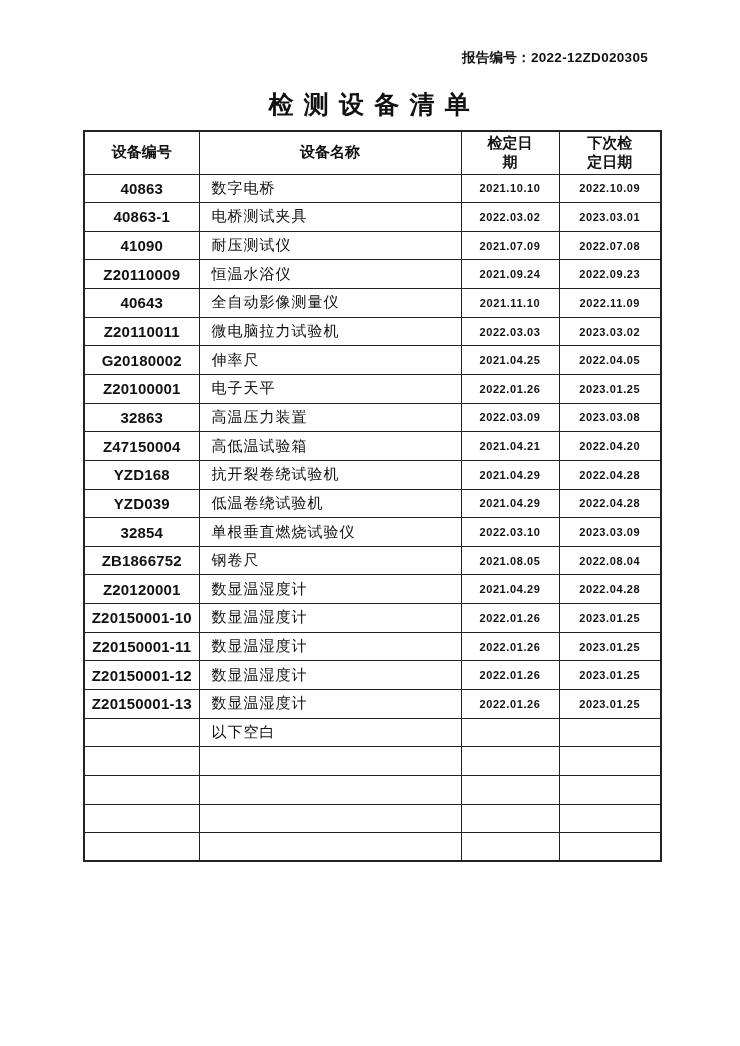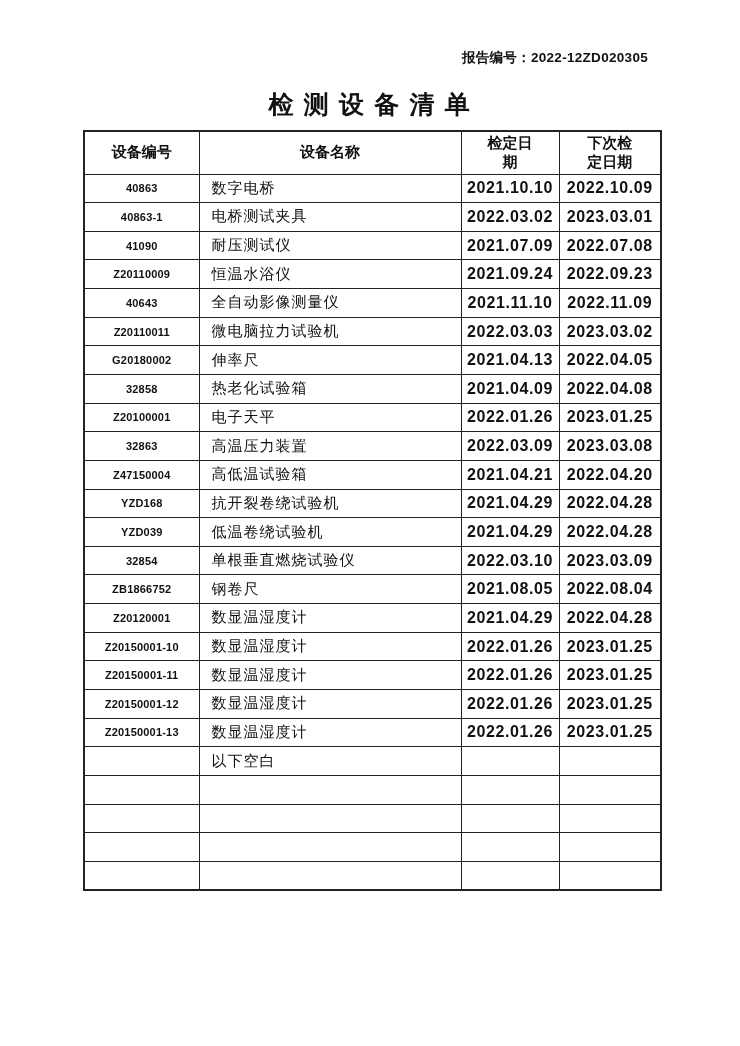--- a/index.html
+++ b/index.html
@@ -61,34 +61,34 @@
     font-family: "Liberation Serif", serif;
     font-weight: 600;
     font-size: 15px;
     text-align: center;
     padding: 2px 19px;
     line-height: 1.25;
   }
   table.equip th.c3 { padding: 2px 22px; }
   table.equip td.c0 {
     text-align: center;
-    font-size: 11px;
+    font-size: 15px;
     font-weight: 700;
     letter-spacing: 0.2px;
   }
   table.equip td.c1 {
     font-family: "Liberation Serif", serif;
     font-size: 15px;
     text-align: left;
     padding-left: 12px;
     letter-spacing: 1px;
   }
   table.equip td.c2, table.equip td.c3 {
     text-align: center;
-    font-size: 16px;
+    font-size: 11px;
     font-weight: 700;
     letter-spacing: 0.6px;
   }
 </style>
 </head>
 <body>
 
 <div class="page">
 
   <div class="report-line">报告编号：2022-12ZD020305</div>
@@ -143,28 +143,22 @@
         </tr>
         <tr>
           <td class="c0">Z20110011</td>
           <td class="c1">微电脑拉力试验机</td>
           <td class="c2">2022.03.03</td>
           <td class="c3">2023.03.02</td>
         </tr>
         <tr>
           <td class="c0">G20180002</td>
           <td class="c1">伸率尺</td>
-          <td class="c2">2021.04.13</td>
+          <td class="c2">2021.04.25</td>
           <td class="c3">2022.04.05</td>
-        </tr>
-        <tr>
-          <td class="c0">32858</td>
-          <td class="c1">热老化试验箱</td>
-          <td class="c2">2021.04.09</td>
-          <td class="c3">2022.04.08</td>
         </tr>
         <tr>
           <td class="c0">Z20100001</td>
           <td class="c1">电子天平</td>
           <td class="c2">2022.01.26</td>
           <td class="c3">2023.01.25</td>
         </tr>
         <tr>
           <td class="c0">32863</td>
           <td class="c1">高温压力装置</td>

